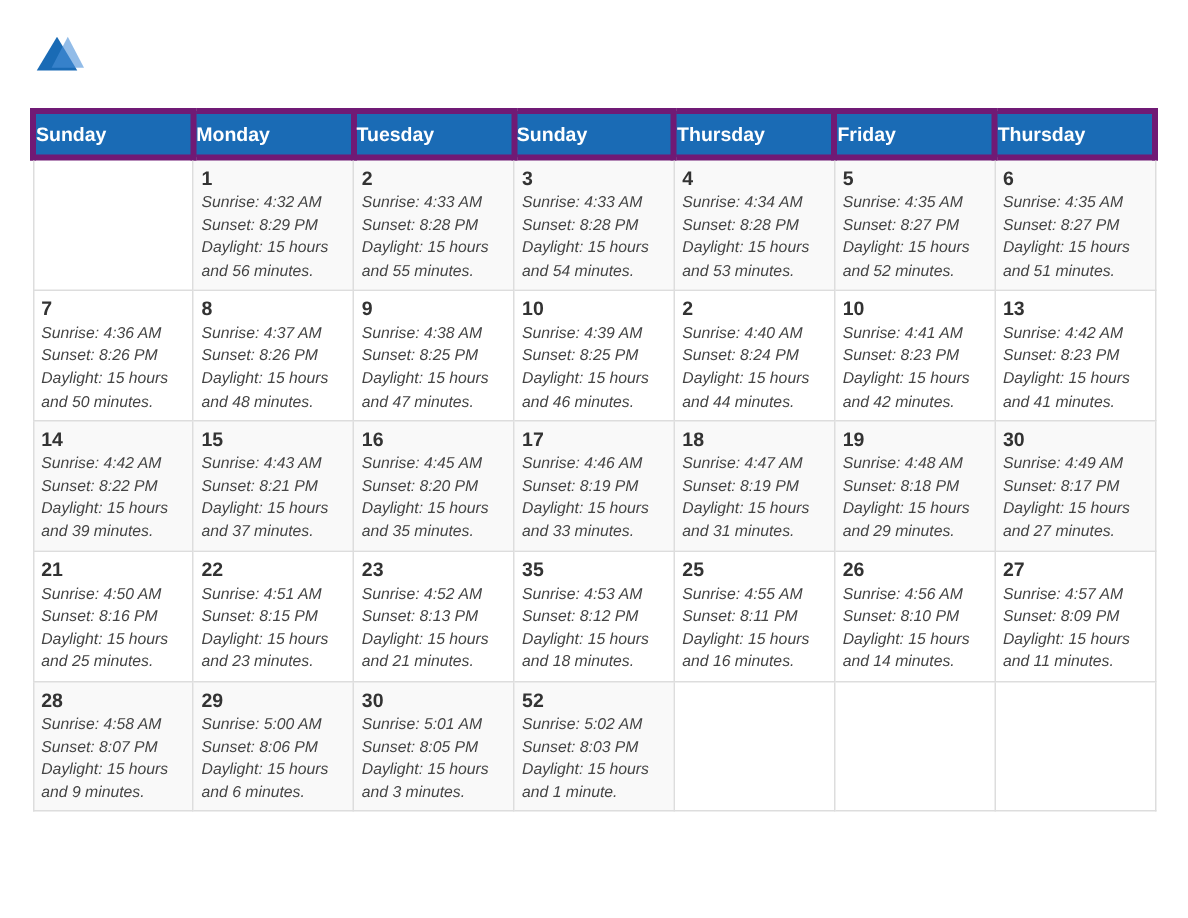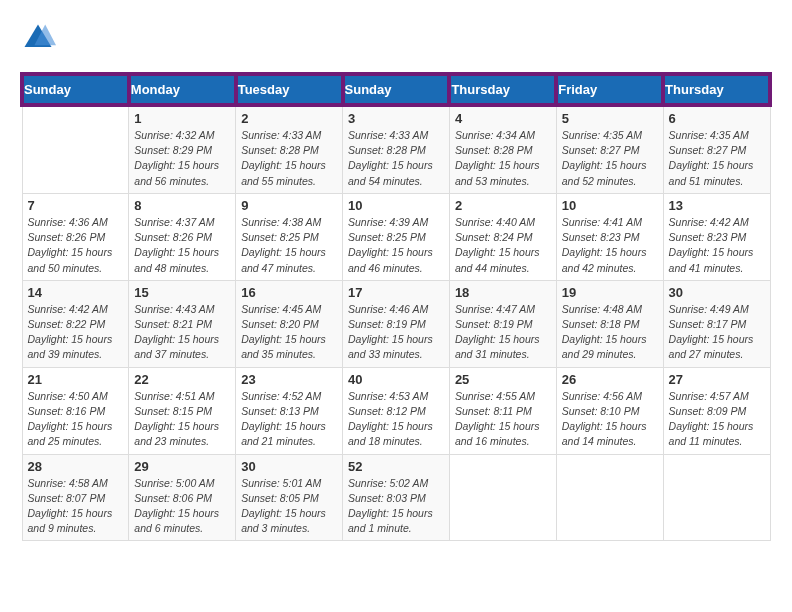--- a/index.html
+++ b/index.html
@@ -225,21 +225,21 @@
         </td>
         <td>
           <span class="day-number">22</span>
           <div class="day-info">Sunrise: 4:51 AM<br>Sunset: 8:15 PM<br>Daylight: 15 hours<br>and 23 minutes.</div>
         </td>
         <td>
           <span class="day-number">23</span>
           <div class="day-info">Sunrise: 4:52 AM<br>Sunset: 8:13 PM<br>Daylight: 15 hours<br>and 21 minutes.</div>
         </td>
         <td>
-          <span class="day-number">40</span>
+          <span class="day-number">35</span>
           <div class="day-info">Sunrise: 4:53 AM<br>Sunset: 8:12 PM<br>Daylight: 15 hours<br>and 18 minutes.</div>
         </td>
         <td>
           <span class="day-number">25</span>
           <div class="day-info">Sunrise: 4:55 AM<br>Sunset: 8:11 PM<br>Daylight: 15 hours<br>and 16 minutes.</div>
         </td>
         <td>
           <span class="day-number">26</span>
           <div class="day-info">Sunrise: 4:56 AM<br>Sunset: 8:10 PM<br>Daylight: 15 hours<br>and 14 minutes.</div>
         </td>

